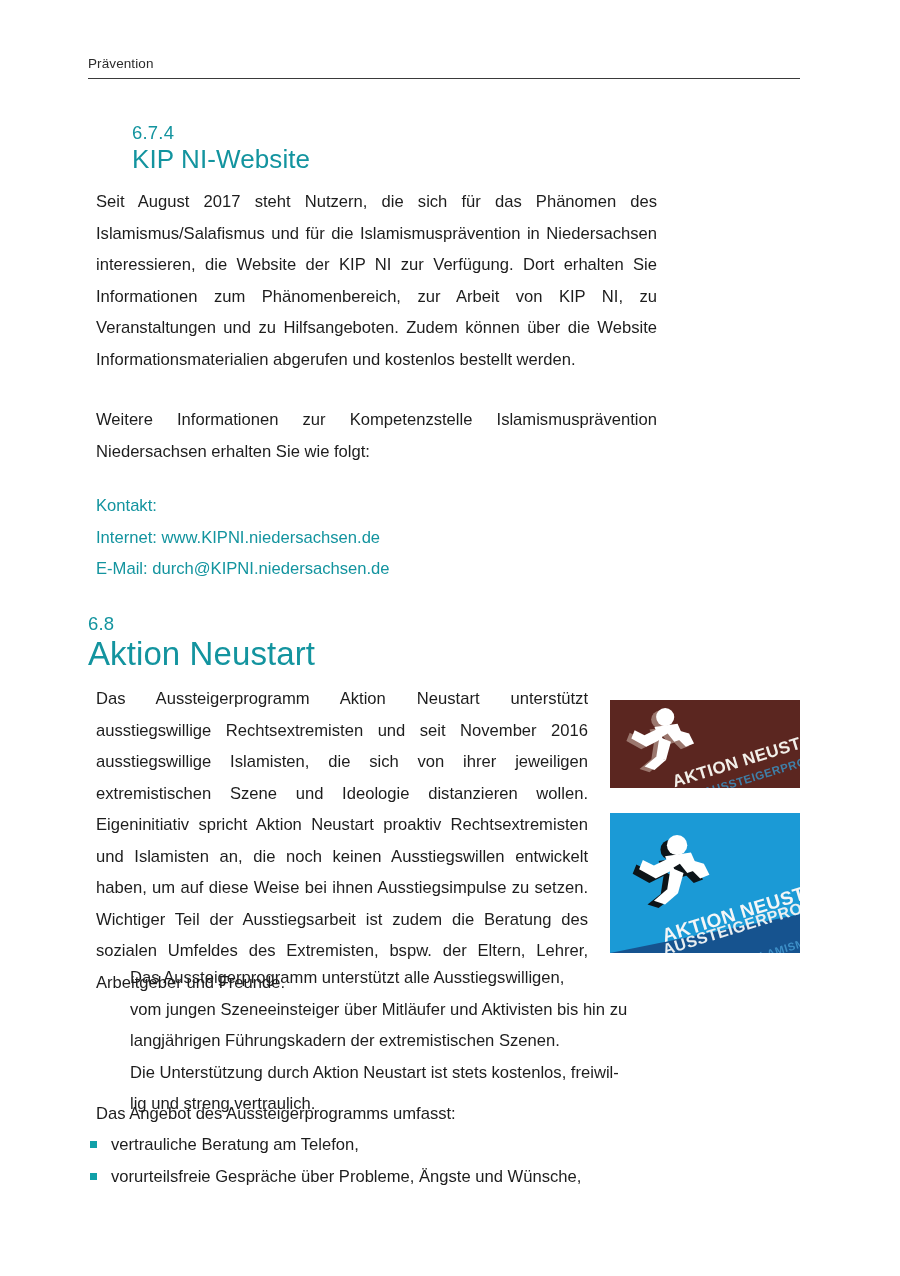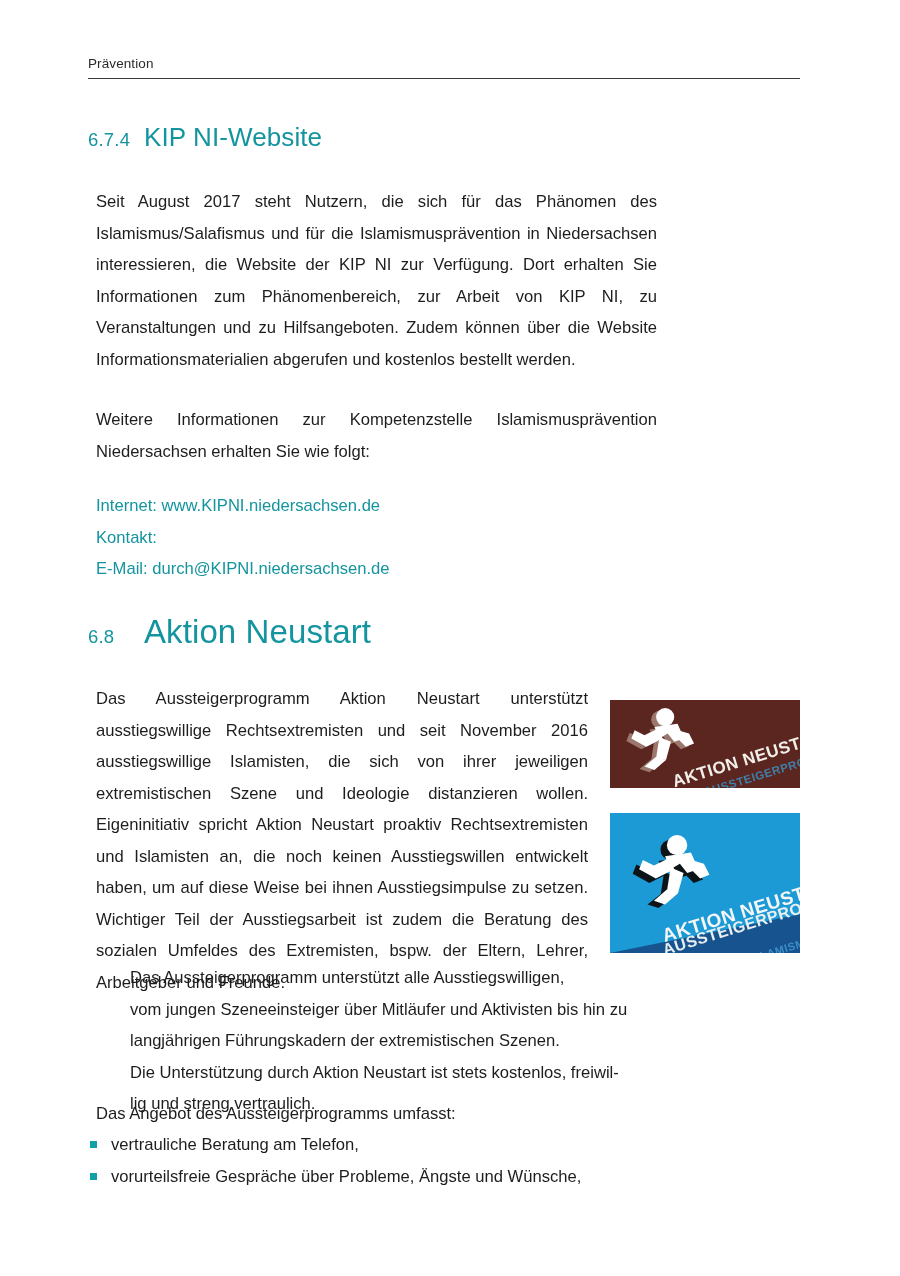--- a/index.html
+++ b/index.html
@@ -48,32 +48,34 @@
   }
 
   
   .h-sub, .h-main {
     position: absolute;
     left: 88px;
     display: flex;
     align-items: baseline;
     color: #13949f;
     white-space: nowrap;
+    flex-direction: column;
   }
   .h-sub { top: 122px; }
   .h-main { top: 613px; }
 
   .h-sub .num {
     font-size: 18.5px;
     width: 56px;
     letter-spacing: 0.2px;
   }
   .h-sub .title {
     font-size: 26px;
     letter-spacing: 0.1px;
+    margin-left: 44px;
   }
   .h-main .num {
     font-size: 18.5px;
     width: 56px;
     letter-spacing: 0.2px;
   }
   .h-main .title {
     font-size: 33px;
     letter-spacing: 0.1px;
   }
@@ -228,22 +230,22 @@
   <div class="h-sub">
     <span class="num">6.7.4</span>
     <span class="title">KIP NI-Website</span>
   </div>
 
   <div class="tb justify w-full" id="para-intro">Seit August 2017 steht Nutzern, die sich für das Phänomen des Islamismus/Salafismus und für die Islamismusprävention in Niedersachsen interessieren, die Website der KIP NI zur Verfügung. Dort erhalten Sie Informationen zum Phänomenbereich, zur Arbeit von KIP NI, zu Veranstaltungen und zu Hilfsangeboten. Zudem können über die Website Informationsmaterialien abgerufen und kostenlos bestellt werden.</div>
 
   <div class="tb justify w-full" id="para-weitere">Weitere Informationen zur Kompetenzstelle Islamismusprävention Niedersachsen erhalten Sie wie folgt:</div>
 
   <div class="tb" id="contact-block">
+    <div class="line">Kontakt:</div>
     <div class="line">Internet: www.KIPNI.niedersachsen.de</div>
-    <div class="line">Kontakt:</div>
     <div class="line">E-Mail: durch@KIPNI.niedersachsen.de</div>
   </div>
 
   <div class="h-main">
     <span class="num">6.8</span>
     <span class="title">Aktion Neustart</span>
   </div>
 
   <div class="tb justify w-narrow" id="para-aktion">Das Aussteigerprogramm Aktion Neustart unterstützt ausstiegswillige Rechtsextremisten und seit November 2016 ausstiegswillige Islamisten, die sich von ihrer jeweiligen extremistischen Szene und Ideologie distanzieren wollen. Eigeninitiativ spricht Aktion Neustart proaktiv Rechtsextremisten und Islamisten an, die noch keinen Ausstiegswillen entwickelt haben, um auf diese Weise bei ihnen Ausstiegsimpulse zu setzen. Wichtiger Teil der Ausstiegsarbeit ist zudem die Beratung des sozialen Umfeldes des Extremisten, bspw. der Eltern, Lehrer, Arbeitgeber und Freunde.</div>
 

